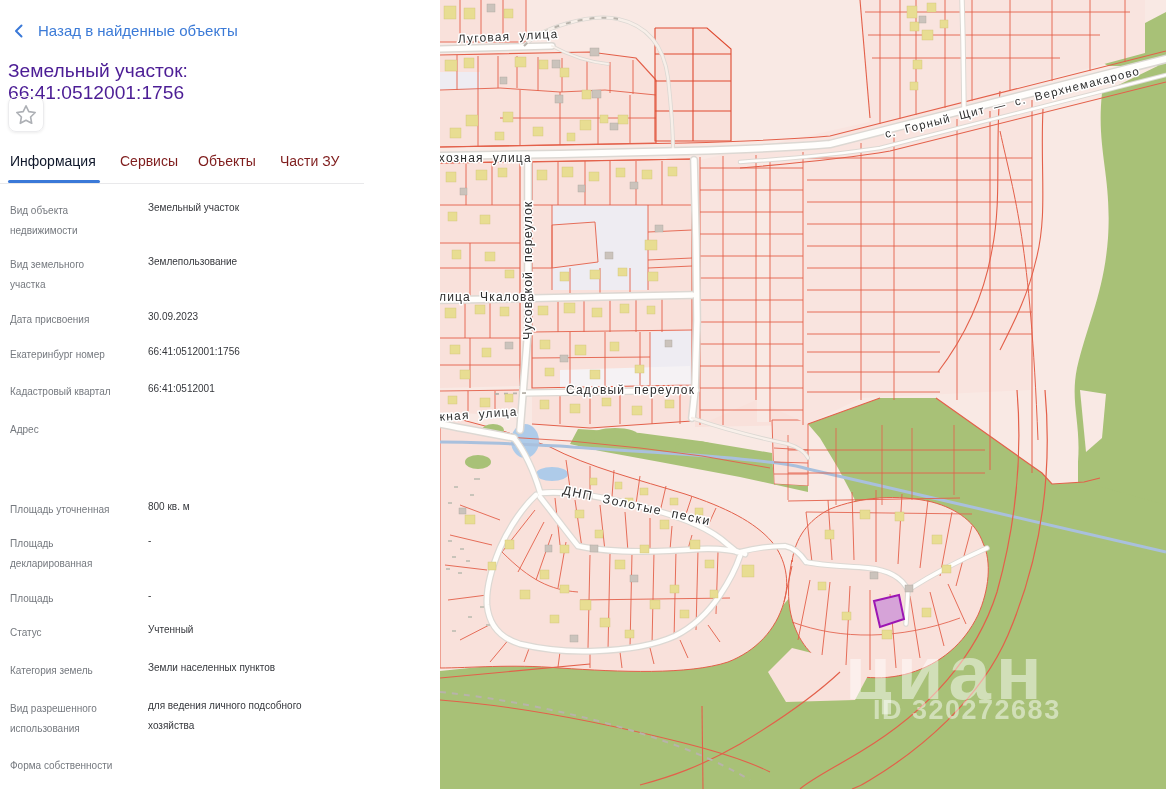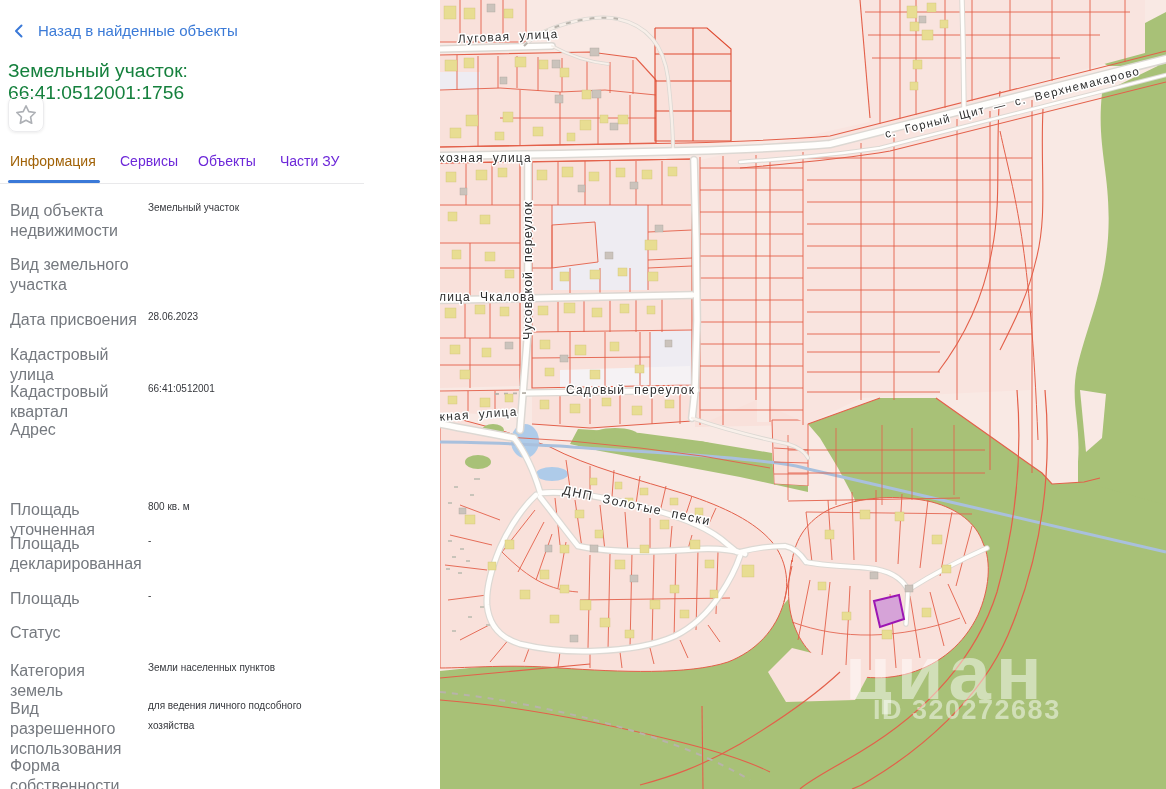--- a/index.html
+++ b/index.html
@@ -1,28 +1,28 @@
 <!DOCTYPE html>
 <html><head><meta charset="utf-8">
 <style>
 *{margin:0;padding:0;box-sizing:border-box}
 html,body{width:1166px;height:789px;overflow:hidden;font-family:"Liberation Sans",sans-serif;background:#fff}
 #stage{position:relative;width:1166px;height:789px}
 #mapwrap{position:absolute;left:440px;top:0;width:726px;height:789px}
 
 #panel{position:absolute;left:0;top:0;width:364px;height:789px;background:#fff;overflow:hidden}
 #back{position:absolute;left:13px;top:22px;display:flex;align-items:center;font-size:15px;color:#3b7ad7}
-#title{position:absolute;left:8px;top:60px;font-size:19.2px;color:#15803d}
+#title{position:absolute;left:8px;top:60px;font-size:19.2px;color:#4c1d95}
 #star{position:absolute;left:8px;top:96px;width:36px;height:36px;border:1px solid #ececee;border-radius:8px;box-shadow:0 1px 3px rgba(0,0,0,.08);display:flex;align-items:center;justify-content:center}
-.tab{position:absolute;top:153px;font-size:14px;color:#6d28d9}
+.tab{position:absolute;top:153px;font-size:14px;color:#7f1d1d}
 #tabline{position:absolute;left:8px;top:180px;width:92px;height:3px;background:#3a79d8;border-radius:2px}
 #tabsep{position:absolute;left:0;top:183px;width:431px;height:1px;background:#e9e9eb}
 #sliver{position:absolute;left:427px;top:153px;font-size:14px;color:#3f4146}
 #arrowbtn{position:absolute;left:396px;top:148px;width:28px;height:30px;background:#fff;border:1px solid #f0f0f2;border-radius:6px;box-shadow:0 2px 8px rgba(0,0,0,.15);display:flex;align-items:center;justify-content:center}
-.lbl{position:absolute;left:10px;width:128px;font-size:16px;line-height:20px;color:#75797f}
+.lbl{position:absolute;left:10px;width:128px;font-size:10px;line-height:20px;color:#75797f}
 .val{position:absolute;left:148px;width:278px;font-size:10px;line-height:20px;color:#35373c}
 #scrollbar{position:absolute;left:431px;top:0;width:9px;height:789px;background:#8f8f8f;border-left:1px solid #fff}
 
 </style></head>
 <body>
 <div id="stage">
 <div id="mapwrap"><svg id="map" width="726" height="789" viewBox="0 0 726 789">
         <rect x="0" y="0" width="726" height="789" fill="#f9e9e4"></rect>
         <polygon points="648,53 726,12 726,66 668,66" fill="#a8c177"></polygon>
         <path d="M726,62 L662,93 C656,150 672,175 668,238 C664,292 648,322 637,368 C630,402 641,422 638,462 L638,505 L726,505 Z" fill="#a8c177"></path>
@@ -478,48 +478,51 @@
           <path d="M8.5 1.5 L3 7 L8.5 12.5" fill="none" stroke="#3a79d8" stroke-width="2" stroke-linecap="round" stroke-linejoin="round"></path>
         </svg>
     <span>Назад в найденные объекты</span>
   </div>
   <div id="title">Земельный участок: 66:41:0512001:1756</div>
   <div id="star">
         <svg width="22" height="21" viewBox="0 0 22 21">
           <path d="M11 1.8 L13.8 7.6 L20.2 8.5 L15.6 13 L16.7 19.3 L11 16.3 L5.3 19.3 L6.4 13 L1.8 8.5 L8.2 7.6 Z" fill="none" stroke="#adb0b5" stroke-width="1.6" stroke-linejoin="round"></path>
         </svg>
       </div>
-  <div class="tab" style="left:10px;color:#a16207">Информация</div>
+  <div class="tab" style="left:10px;color:#0f172a">Информация</div>
   <div class="tab" style="left:120px">Сервисы</div>
   <div class="tab" style="left:198px">Объекты</div>
   <div class="tab" style="left:280px">Части ЗУ</div>
   <div class="tab" style="left:364px">Состав</div>
   <div id="tabline"></div>
   <div id="tabsep"></div>
   <div id="sliver">I</div>
       <div id="arrowbtn">
         <svg width="8" height="12" viewBox="0 0 8 12">
           <path d="M1.5 1.5 L6.5 6 L1.5 10.5" fill="none" stroke="#3a79d8" stroke-width="2" stroke-linecap="round" stroke-linejoin="round"></path>
         </svg>
       </div>
   <div class="lbl" style="top:201px">Вид объекта<br>недвижимости</div>
       <div class="val" style="top:198px">Земельный участок</div>
       <div class="lbl" style="top:255px">Вид земельного<br>участка</div>
+      <div class="val" style="top:252px">Землепользование</div>
       <div class="lbl" style="top:310px">Дата присвоения</div>
-      <div class="val" style="top:307px">28.06.2023</div>
-      <div class="lbl" style="top:345px">Кадастровый улица</div>
+      <div class="val" style="top:307px">30.09.2023</div>
+      <div class="lbl" style="top:345px">Екатеринбург номер</div>
+      <div class="val" style="top:342px">66:41:0512001:1756</div>
       <div class="lbl" style="top:382px">Кадастровый квартал</div>
       <div class="val" style="top:379px">66:41:0512001</div>
       <div class="lbl" style="top:420px">Адрес</div>
       <div class="lbl" style="top:500px">Площадь уточненная</div>
       <div class="val" style="top:497px">800 кв. м</div>
       <div class="lbl" style="top:534px">Площадь<br>декларированная</div>
       <div class="val" style="top:531px">-</div>
       <div class="lbl" style="top:589px">Площадь</div>
       <div class="val" style="top:586px">-</div>
       <div class="lbl" style="top:623px">Статус</div>
+      <div class="val" style="top:620px">Учтенный</div>
       <div class="lbl" style="top:661px">Категория земель</div>
       <div class="val" style="top:658px">Земли населенных пунктов</div>
       <div class="lbl" style="top:699px">Вид разрешенного<br>использования</div>
       <div class="val" style="top:696px">для ведения личного подсобного<br>хозяйства</div>
       <div class="lbl" style="top:756px">Форма собственности</div>
   <div id="scrollbar"></div>
 </div>
 </div>
 </body></html>

